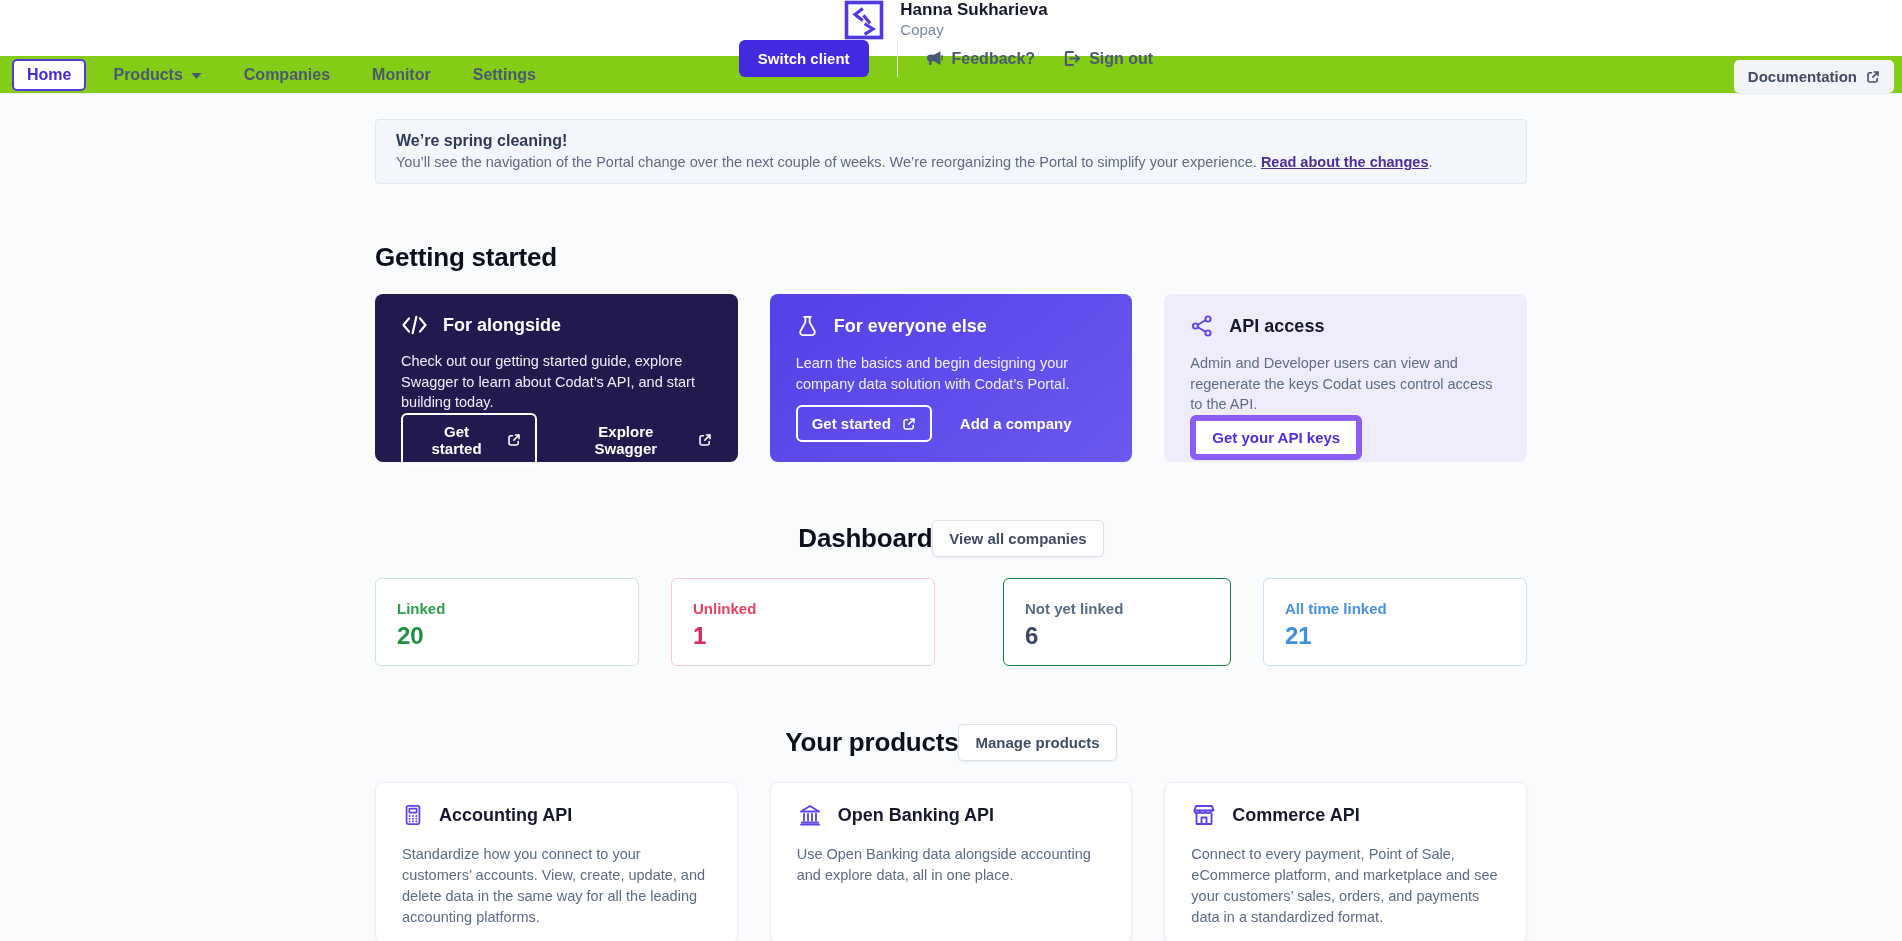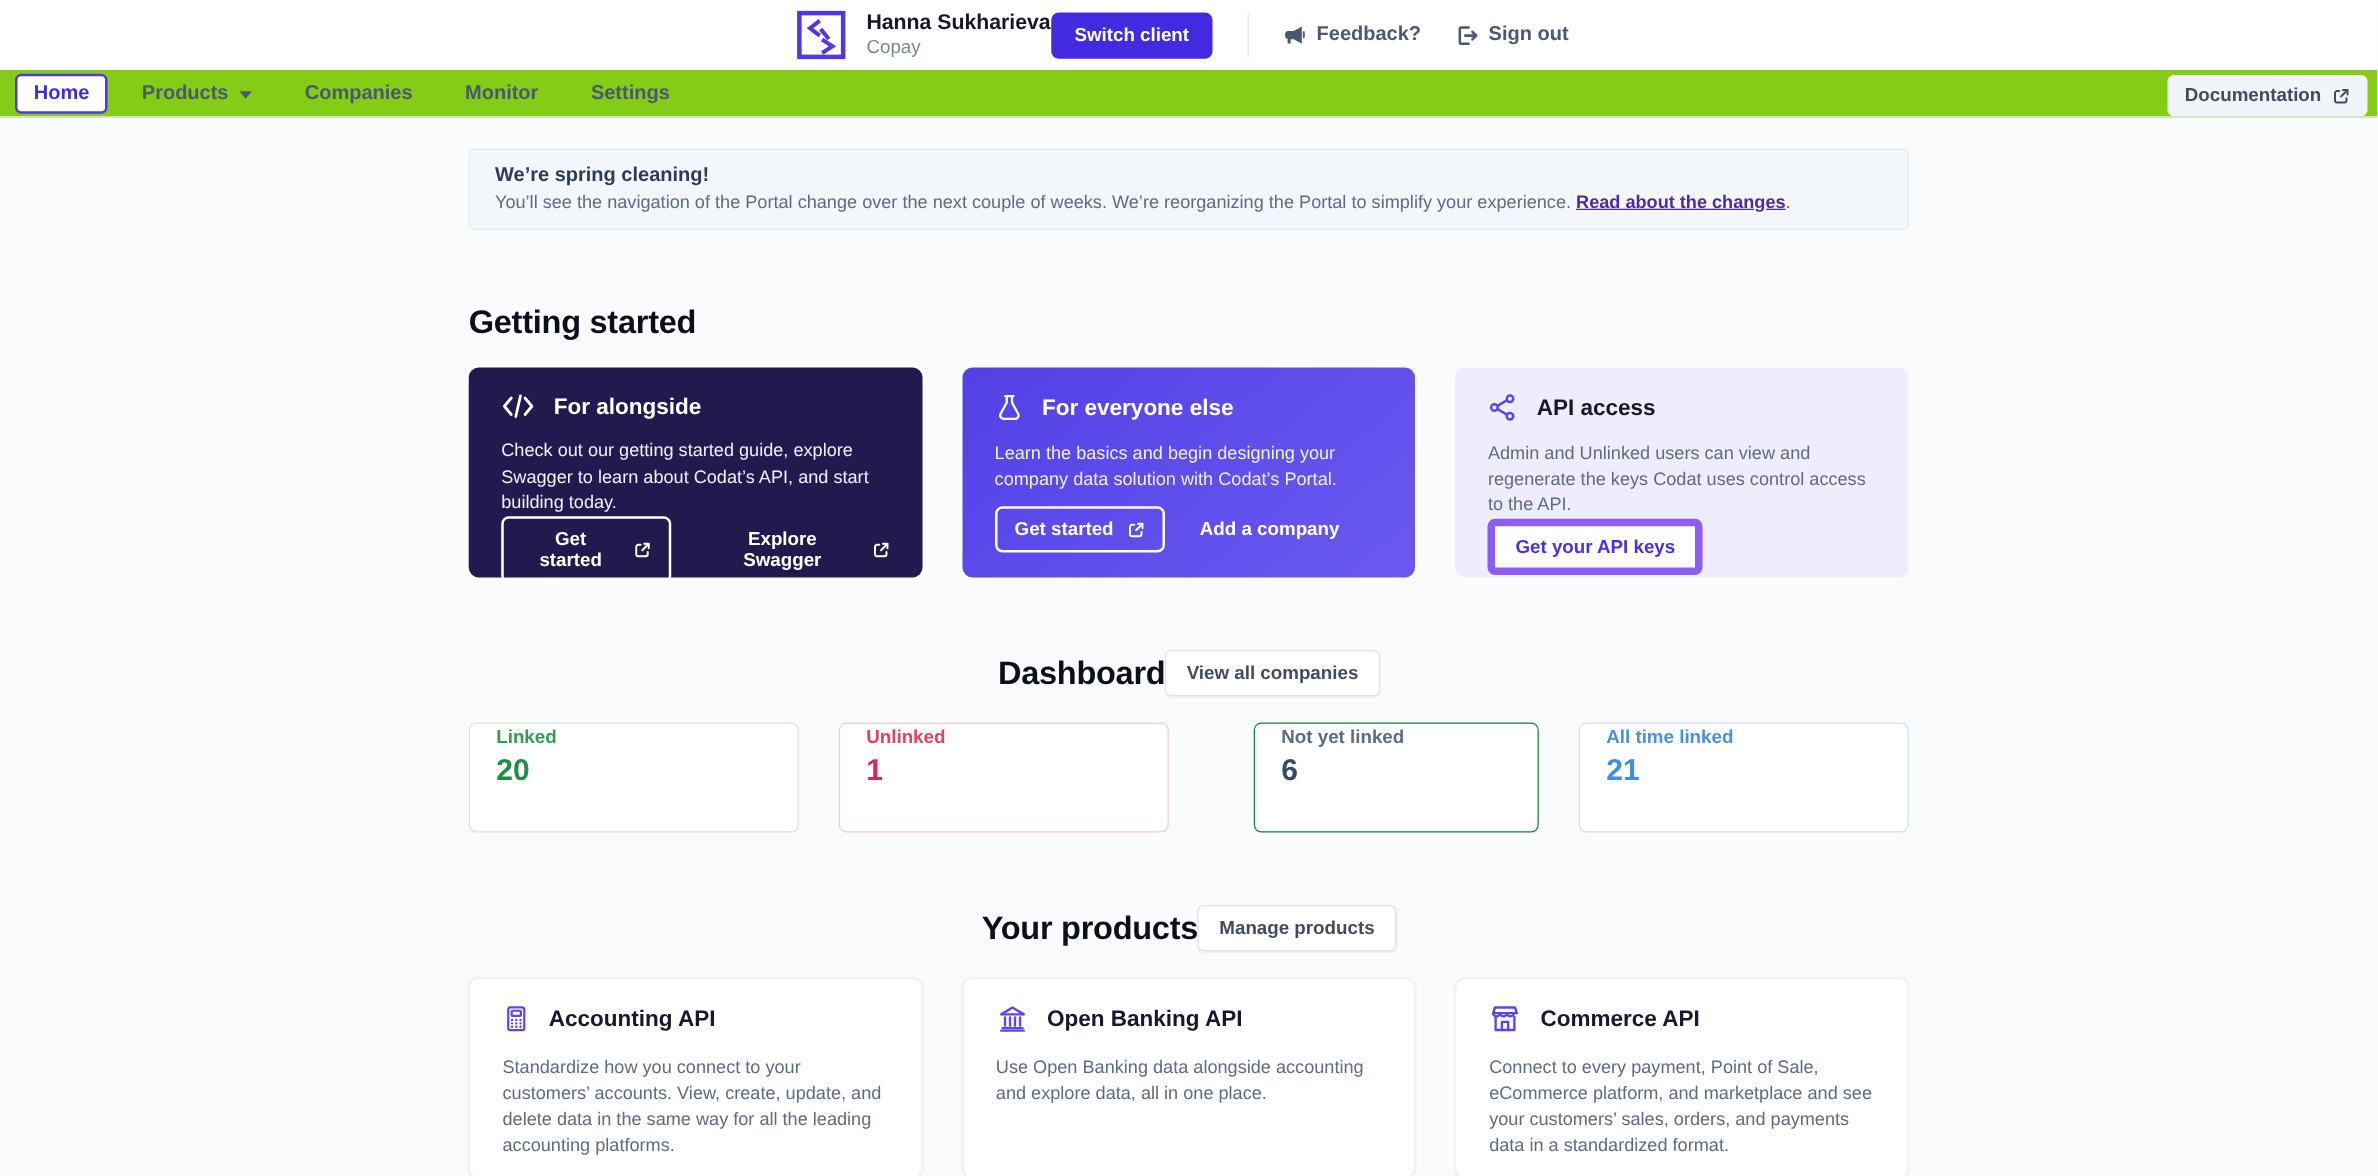--- a/index.html
+++ b/index.html
@@ -7,22 +7,23 @@
   body {
     font-family:"Liberation Sans","DejaVu Sans",sans-serif;
     background:#fafbfd; color:#16182c;
   }
   a { text-decoration:none; color:inherit; cursor:pointer; }
   button { font-family:inherit; cursor:pointer; }
 
   
   .app-header {
     height:56px; background:#ffffff;
-    display:flex; align-items:center; justify-content:center;
+    display:flex; align-items:center; justify-content:space-between;
     padding:0 26px 0 16px;
+    flex-direction:column;
   }
   .header-left { display:flex; align-items:center; gap:16px; }
   .logo { width:40px; height:40px; display:flex; }
   .user-name { font-size:17px; font-weight:bold; color:#15182b; line-height:1.2; }
   .client-name { font-size:15px; color:#7a8699; line-height:1.25; }
   .header-right { display:flex; align-items:center; gap:28px; }
   .switch-client {
     background:#432ae0; color:#fff; border:none; border-radius:6px;
     font-size:15px; font-weight:bold; padding:10px 19px;
   }
@@ -111,21 +112,21 @@
     display:flex; align-items:center; gap:11px; padding:0;
   }
   .btn-outline-purple {
     background:#fff; border:6px solid #8b5cf6; border-radius:6px;
     color:#4b2fe3; font-size:15px; font-weight:bold; padding:8px 16px;
   }
 
   
   .stats-grid { display:grid; grid-template-columns:repeat(4,1fr); gap:32px; }
   .stat-card {
-    background:#fff; border-radius:6px; height:88px; padding:2px 21px;
+    background:#fff; border-radius:6px; height:88px; padding:21px 21px;
   }
   .stat-label { font-size:15px; font-weight:600; margin-bottom:5px; }
   .stat-value { font-size:24px; font-weight:bold; }
   .stat-linked   { border:1px solid #cfe8d5; }
   .stat-linked   .stat-label { color:#2f9e4e; } .stat-linked .stat-value { color:#1d9140; }
   .stat-unlinked { border:1px solid #f5ccd3; }
   .stat-unlinked .stat-label { color:#e8415e; } .stat-unlinked .stat-value { color:#d9285a; }
   .stat-notyet   { border:1px solid #15803d;margin-left:36px; }
   .stat-notyet   .stat-label { color:#5a6b85; } .stat-notyet .stat-value { color:#3a4a66; }
   .stat-alltime  { border:1px solid #cce0f6; }
@@ -294,21 +295,21 @@
           <span class="card-icon">
             <svg width="24" height="24" viewBox="0 0 24 24" fill="none" stroke="currentColor" stroke-width="1.9">
               <circle cx="18" cy="5" r="2.6"></circle>
                 <circle cx="5.5" cy="12" r="2.6"></circle>
                 <circle cx="18" cy="19" r="2.6"></circle>
               <path d="M8 10.7 15.4 6.3M8 13.3l7.4 4.4"></path>
             </svg>
           </span>
           <span class="card-title">API access</span>
         </div>
-        <div class="gs-body">Admin and Unlinked users can view and regenerate the keys Codat uses control access to the API.</div>
+        <div class="gs-body">Admin and Developer users can view and regenerate the keys Codat uses control access to the API.</div>
         <div class="card-actions">
           <button class="btn-outline-purple">Get your API keys</button>
         </div>
       </div>
 
     </div>
   </section>
 
   <section class="section">
     <div class="section-heading-row">

